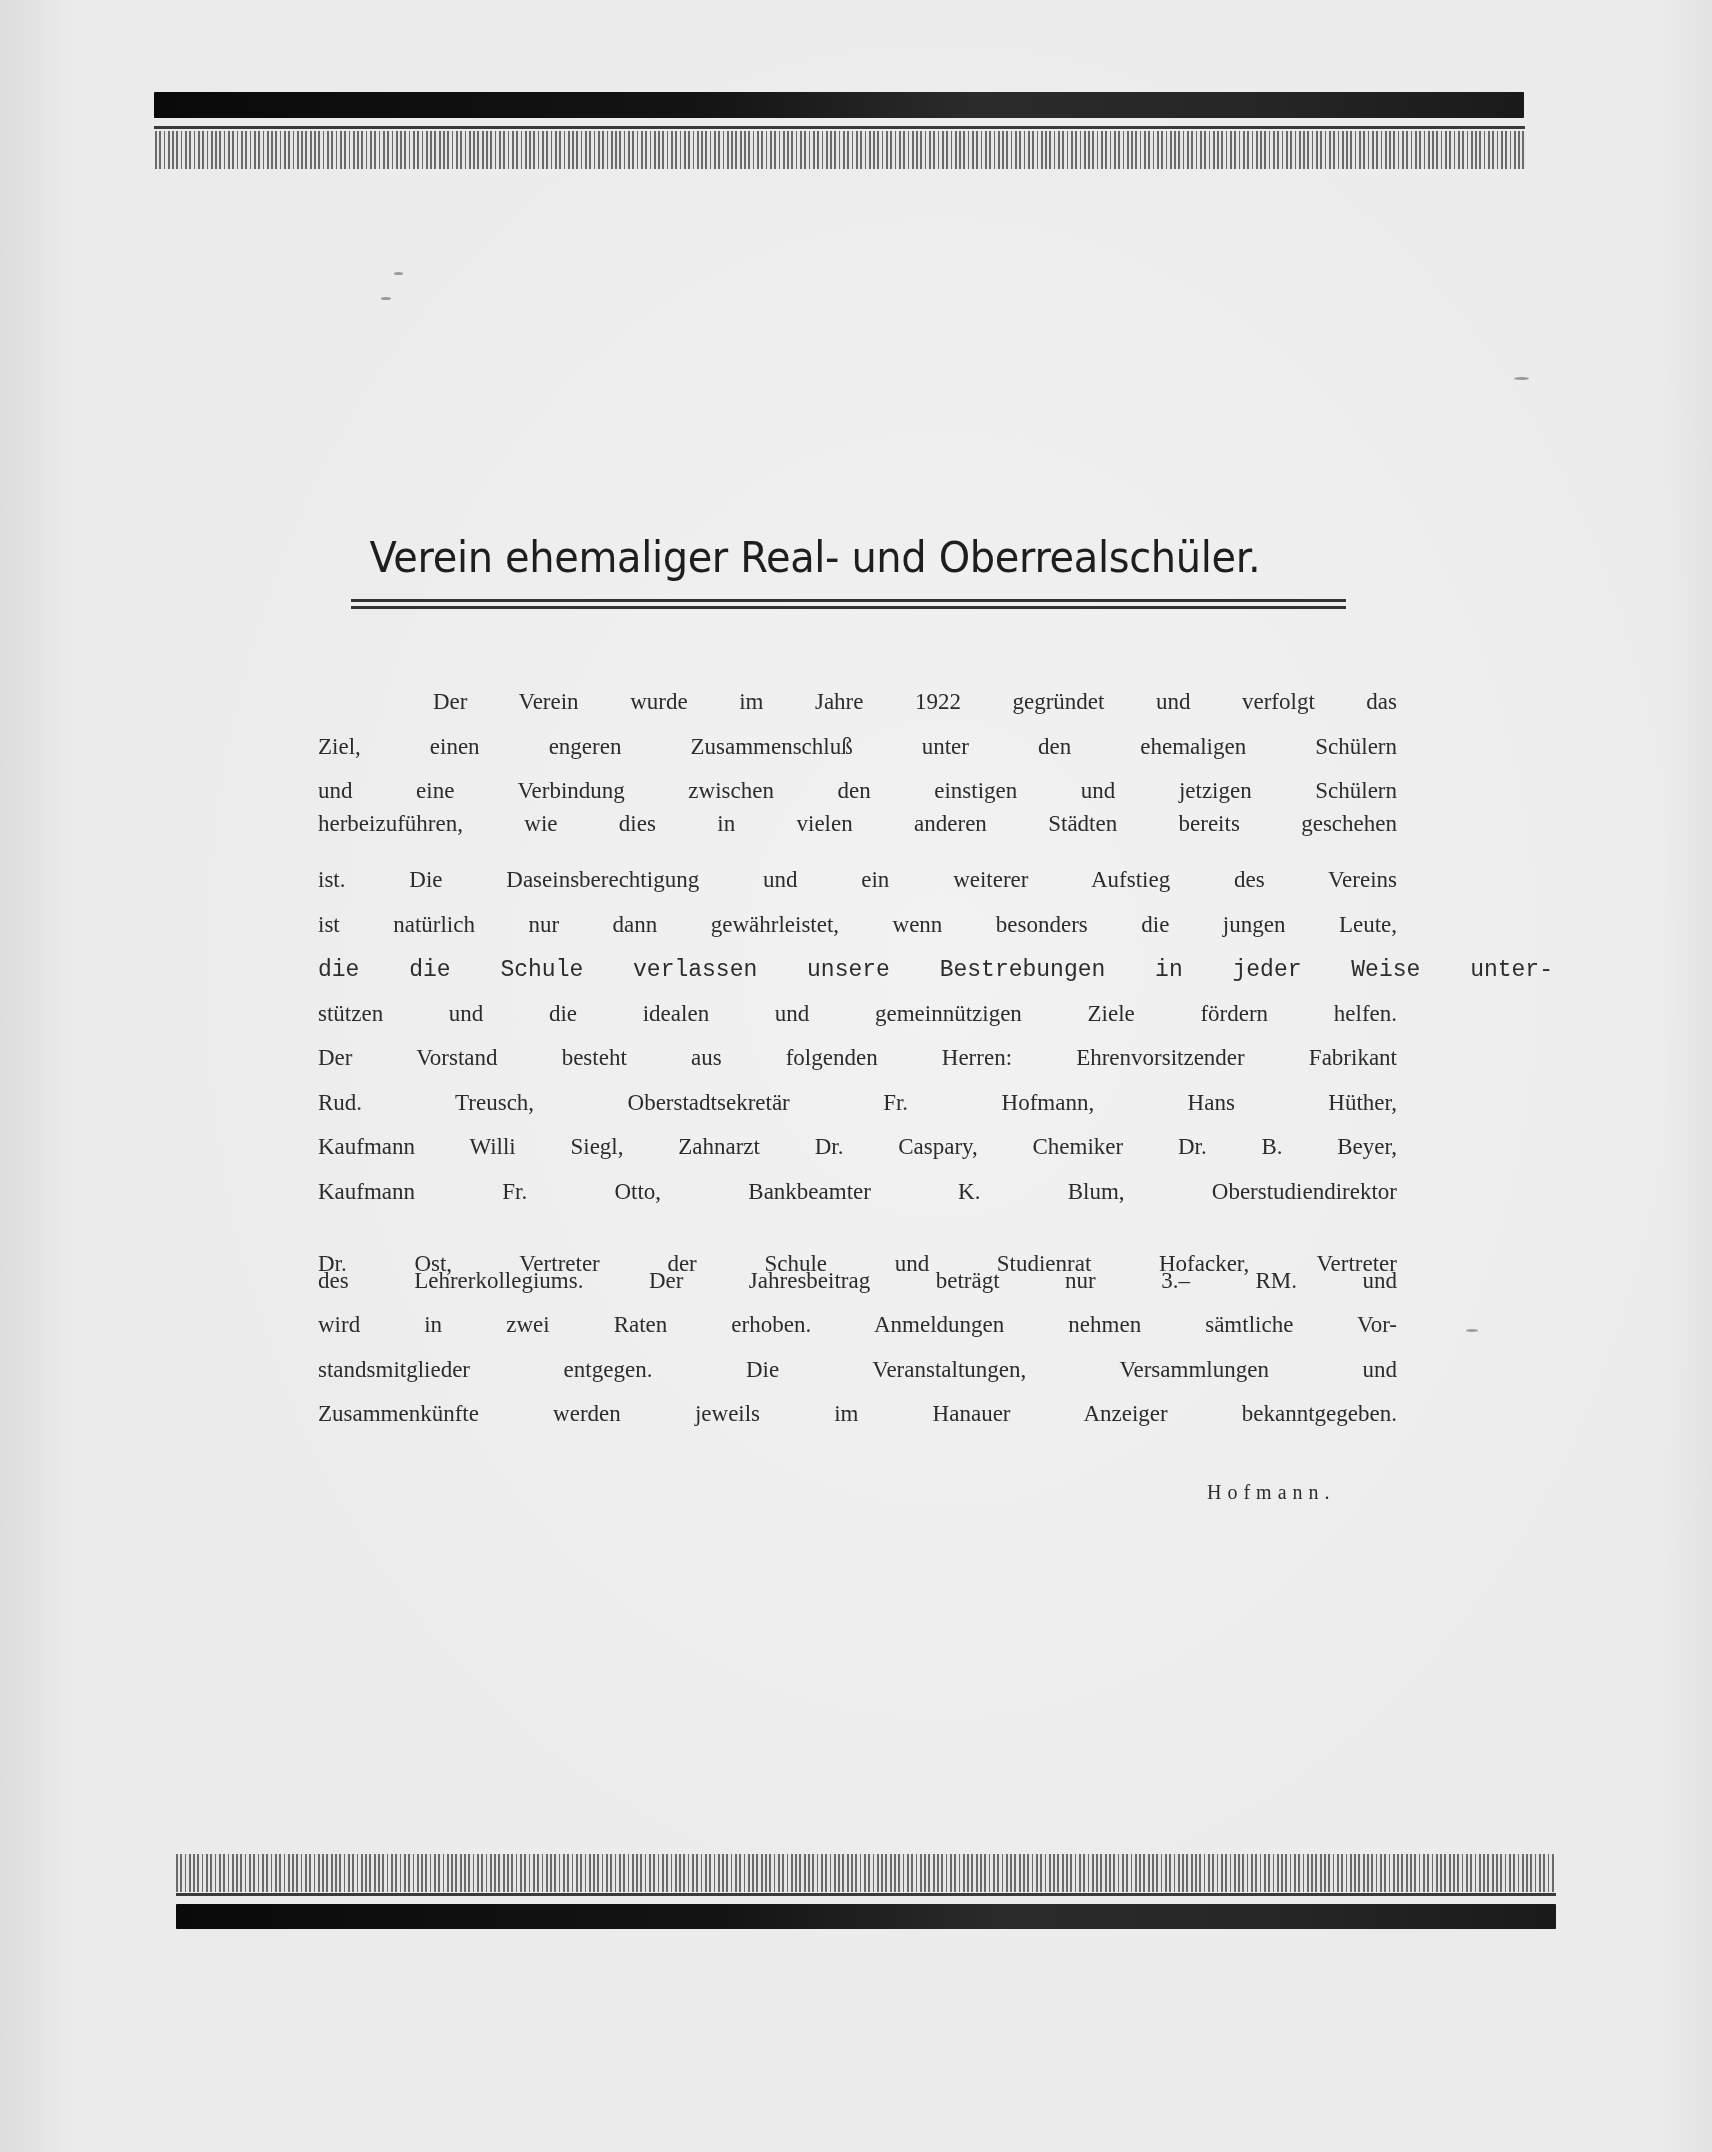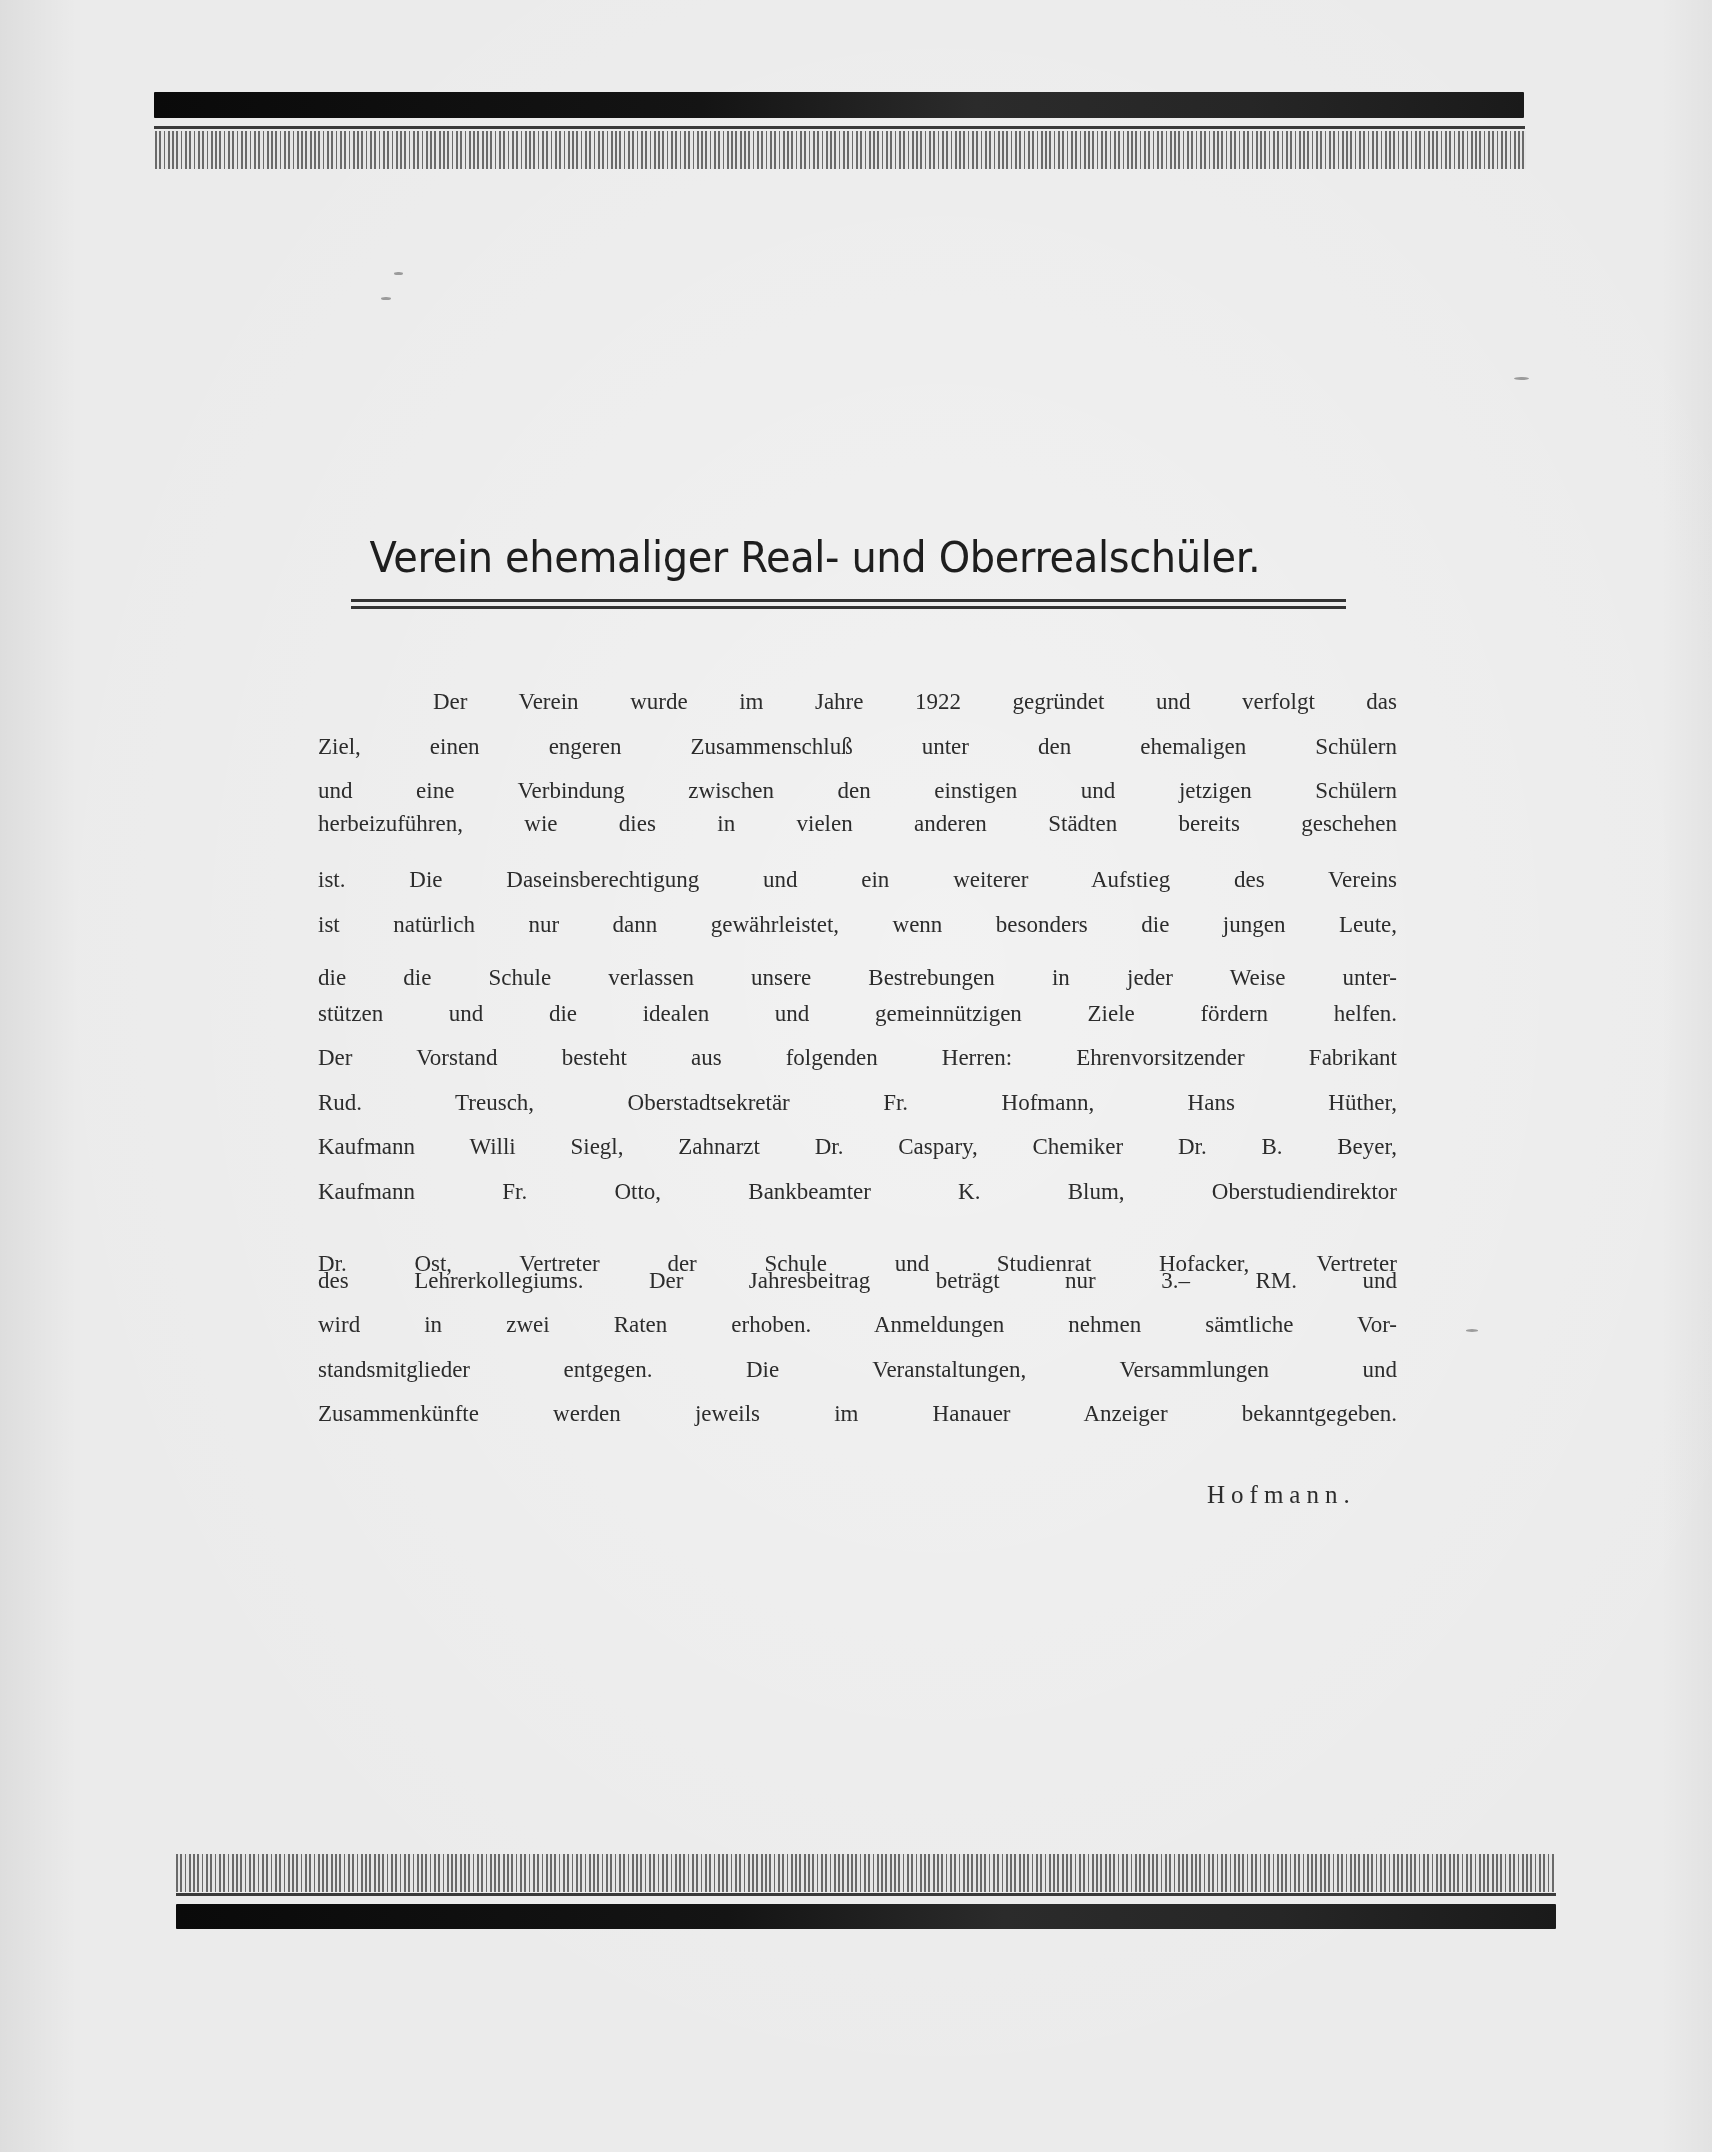--- a/index.html
+++ b/index.html
@@ -99,21 +99,21 @@
     width: 964px;
   }
   .line.last {
     text-align-last: justify;
   }
 
   .signature {
     position: absolute;
     left: 1207px;
     top: 1481px;
-    font-size: 25px;
+    font-size: 20px;
     letter-spacing: 6px;
     white-space: nowrap;
     color: #2c2c2c;
   }
 
   .speck {
     position: absolute;
     background: #666;
     border-radius: 50%;
     opacity: 0.6;
@@ -137,21 +137,21 @@
 <div id="title-rule-1" class="title-rule"></div>
 <div id="title-rule-2" class="title-rule"></div>
 
 <div class="body-text">
   <div class="line first" style="top: 0px; text-align: left; word-spacing: 32px;">Der Verein wurde im Jahre 1922 gegründet und verfolgt das</div>
   <div class="line" style="top: 45px; text-align: left; word-spacing: 42px;">Ziel, einen engeren Zusammenschluß unter den ehemaligen Schülern</div>
   <div class="line" style="top: 89px; text-align: left; word-spacing: 40px;">und eine Verbindung zwischen den einstigen und jetzigen Schülern</div>
   <div class="line" style="top: 122px; text-align: left; word-spacing: 37px;">herbeizuführen, wie dies in vielen anderen Städten bereits geschehen</div>
   <div class="line" style="top: 178px; text-align: left; word-spacing: 40px;">ist. Die Daseinsberechtigung und ein weiterer Aufstieg des Vereins</div>
   <div class="line" style="top: 223px; text-align: left; word-spacing: 31px;">ist natürlich nur dann gewährleistet, wenn besonders die jungen Leute,</div>
-  <div class="line" style="top: 276px; text-align: right; word-spacing: 36px;">die die Schule verlassen unsere Bestrebungen in jeder Weise unter-</div>
+  <div class="line" style="top: 268px; text-align: right; word-spacing: 36px; font-family: Liberation Mono, monospace;">die die Schule verlassen unsere Bestrebungen in jeder Weise unter-</div>
   <div class="line" style="top: 312px; text-align: left; word-spacing: 43px;">stützen und die idealen und gemeinnützigen Ziele fördern helfen.</div>
   <div class="line" style="top: 356px; text-align: right; word-spacing: 36px;">Der Vorstand besteht aus folgenden Herren: Ehrenvorsitzender Fabrikant</div>
   <div class="line" style="top: 401px; text-align: left; word-spacing: 67px;">Rud. Treusch, Oberstadtsekretär Fr. Hofmann, Hans Hüther,</div>
   <div class="line" style="top: 445px; text-align: left; word-spacing: 33px;">Kaufmann Willi Siegl, Zahnarzt Dr. Caspary, Chemiker Dr. B. Beyer,</div>
   <div class="line" style="top: 490px; text-align: left; word-spacing: 59px;">Kaufmann Fr. Otto, Bankbeamter K. Blum, Oberstudiendirektor</div>
   <div class="line" style="top: 534px; text-align: left; word-spacing: 45px; margin-top: 28px;">Dr. Ost, Vertreter der Schule und Studienrat Hofacker, Vertreter</div>
   <div class="line" style="top: 579px; text-align: left; word-spacing: 43px;">des Lehrerkollegiums. Der Jahresbeitrag beträgt nur 3.– RM. und</div>
   <div class="line" style="top: 623px; text-align: left; word-spacing: 41px;">wird in zwei Raten erhoben. Anmeldungen nehmen sämtliche Vor-</div>
   <div class="line" style="top: 668px; text-align: left; word-spacing: 59px;">standsmitglieder entgegen. Die Veranstaltungen, Versammlungen und</div>
   <div class="line last" style="top: 712px; text-align: left; word-spacing: 43px;">Zusammenkünfte werden jeweils im Hanauer Anzeiger bekanntgegeben.</div>

